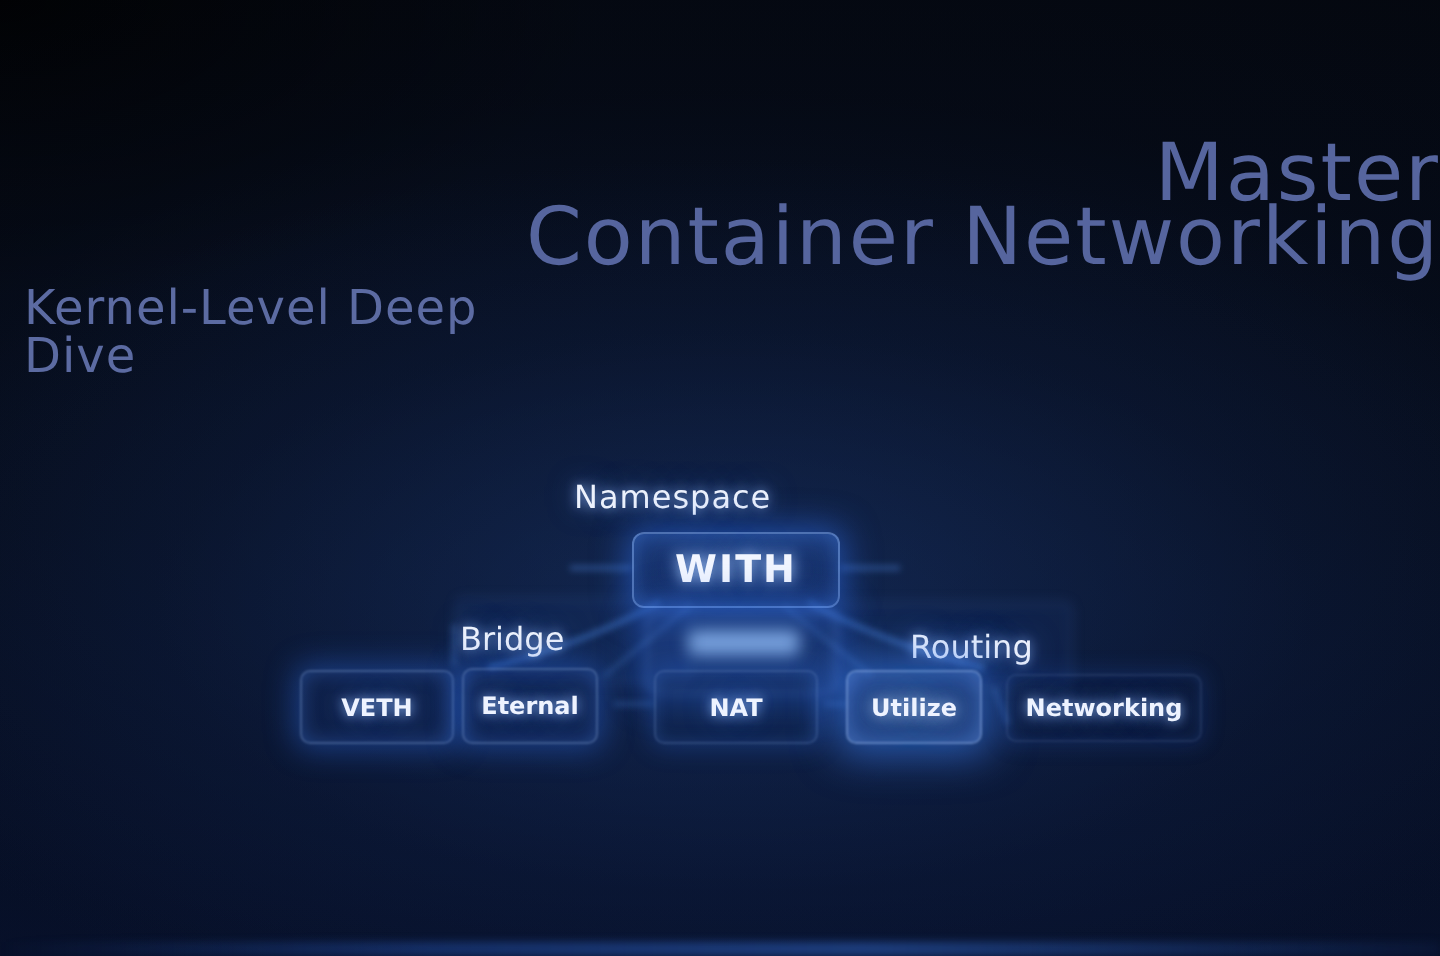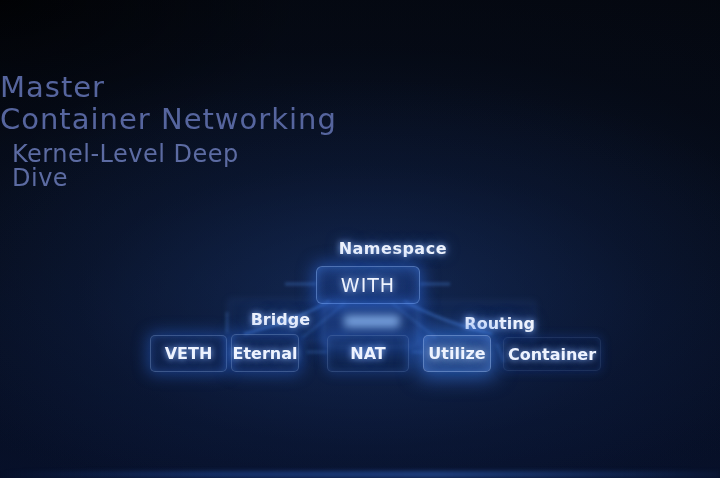--- a/index.html
+++ b/index.html
@@ -17,32 +17,32 @@
   .bottom-glow {
     position:absolute; left:0; bottom:0; width:100%; height:7px;
     background:linear-gradient(90deg, rgba(20,50,110,0) 0%, rgba(40,90,190,0.40) 30%,
       rgba(50,105,205,0.50) 60%, rgba(25,60,130,0.12) 100%);
     filter:blur(2px);
   }
 
   
   .title-block {
     position:absolute; top:71px; left:0; width:100%;
-    text-align:left; color:#56659e;
-    font-size:29px; line-height:32px; letter-spacing:1px; font-weight:500;
+    text-align:right; color:#56659e;
+    font-size:40px; line-height:32px; letter-spacing:1px; font-weight:500;
   }
   .subtitle-block {
     position:absolute; top:142px; left:12px; width:100%;
     color:#5c6ba2;
     font-size:24px; line-height:24px; letter-spacing:0.5px; font-weight:500;
   }
 
   
   .node-label {
-    position:absolute; text-align:right; color:#edf2fd; font-weight:bold;
+    position:absolute; text-align:left; color:#edf2fd; font-weight:normal;
     text-shadow:0 0 6px rgba(150,190,255,0.85), 0 0 14px rgba(80,140,255,0.55);
   }
   .connectors { position:absolute; left:0; top:0; pointer-events:none; }
 
   
   .ghost {
     position:absolute; border:1px solid rgba(90,140,220,0.25);
     background:rgba(28,62,132,0.14); border-radius:4px; filter:blur(3px);
   }
   .ghost-left  { left:228px; top:299px; width:118px; height:42px; }
@@ -51,21 +51,21 @@
   
   .with-box {
     position:absolute; left:316px; top:266px; width:104px; height:38px;
     border:1px solid rgba(130,175,250,0.55); border-radius:6px;
     background:linear-gradient(180deg, rgba(42,88,185,0.38), rgba(25,55,130,0.30));
     box-shadow:0 0 16px 3px rgba(45,105,225,0.55), inset 0 0 12px rgba(70,135,245,0.45);
   }
   .with-box .node-text {
     position:absolute; left:0; top:0; width:100%; height:100%;
     display:flex; align-items:center; justify-content:center;
-    color:#f2f6ff; font-size:19px; font-weight:normal; letter-spacing:1px;
+    color:#f2f6ff; font-size:19px; font-weight:bold; letter-spacing:1px;
     text-shadow:0 0 7px rgba(170,205,255,0.9), 0 0 16px rgba(90,150,255,0.6);
   }
 
   
   .center-blob {
     position:absolute; left:323px; top:305px; width:96px; height:42px;
     border:1px solid rgba(110,160,240,0.35); border-radius:6px;
     background:rgba(45,95,200,0.30); filter:blur(2.5px);
     box-shadow:0 0 18px 4px rgba(40,100,220,0.45);
   }
@@ -78,21 +78,21 @@
   .leaf { position:absolute; }
   .leaf-glow {
     position:absolute; left:0; top:0; width:100%; height:100%;
     border:1px solid rgba(130,170,240,0.40); border-radius:5px;
     background:rgba(25,55,120,0.28); filter:blur(0.6px);
     box-shadow:0 0 15px 3px rgba(45,105,220,0.45), inset 0 0 10px rgba(70,130,240,0.35);
   }
   .leaf-text {
     position:relative; z-index:1; width:100%; height:100%;
     display:flex; align-items:center; justify-content:center;
-    color:#eef3ff; font-size:16px; font-weight:bold;
+    color:#eef3ff; font-size:12px; font-weight:bold;
     text-shadow:0 0 6px rgba(150,190,255,0.85), 0 0 13px rgba(80,140,255,0.55);
   }
   .glow-strong .leaf-glow {
     background:rgba(45,95,195,0.42); border-color:rgba(160,195,255,0.5);
     box-shadow:0 0 20px 6px rgba(60,125,240,0.60), inset 0 0 14px rgba(110,165,255,0.5);
   }
   .glow-strong .leaf-text { text-shadow:0 0 8px rgba(190,220,255,1), 0 0 18px rgba(110,165,255,0.8); }
   .glow-soft .leaf-glow {
     background:rgba(22,48,105,0.20); border-color:rgba(120,160,230,0.30);
     box-shadow:0 0 12px 2px rgba(40,95,205,0.32), inset 0 0 8px rgba(70,130,240,0.25);
@@ -172,17 +172,17 @@
   <div class="leaf leaf-nat glow-soft">
     <div class="leaf-glow"></div>
     <div class="leaf-text">NAT</div>
   </div>
   <div class="leaf leaf-utilize glow-strong">
     <div class="leaf-glow"></div>
     <div class="leaf-text">Utilize</div>
   </div>
   <div class="leaf leaf-conntrack glow-faint">
     <div class="leaf-glow"></div>
-    <div class="leaf-text">Container</div>
+    <div class="leaf-text">Networking</div>
   </div>
 
   <div class="bottom-glow"></div>
 </div>
 
 </body></html>

